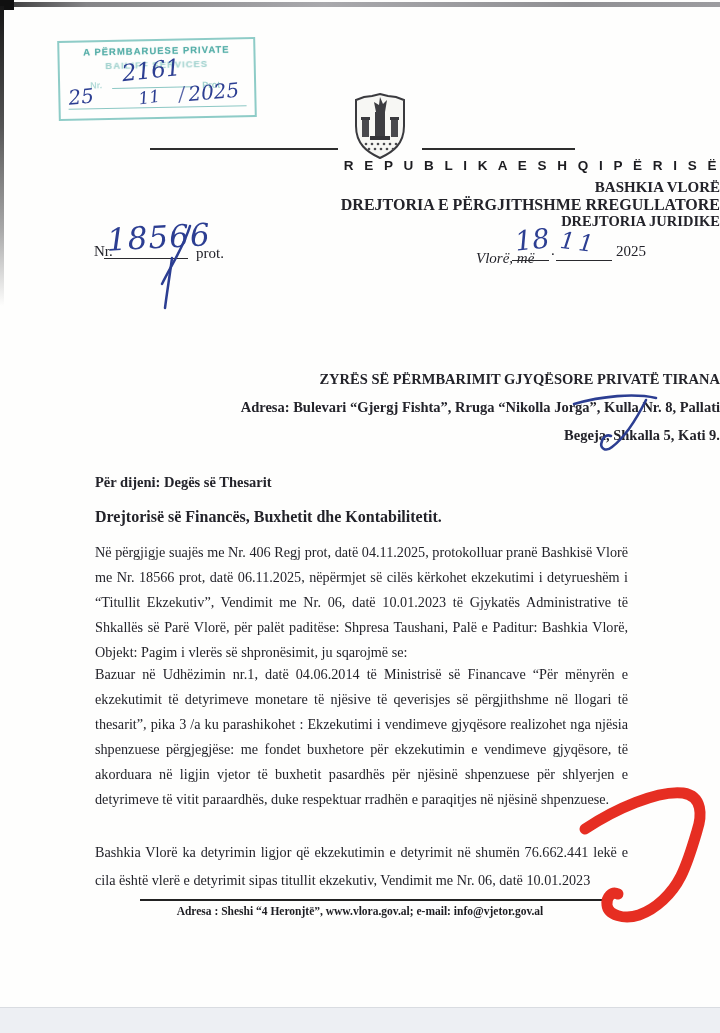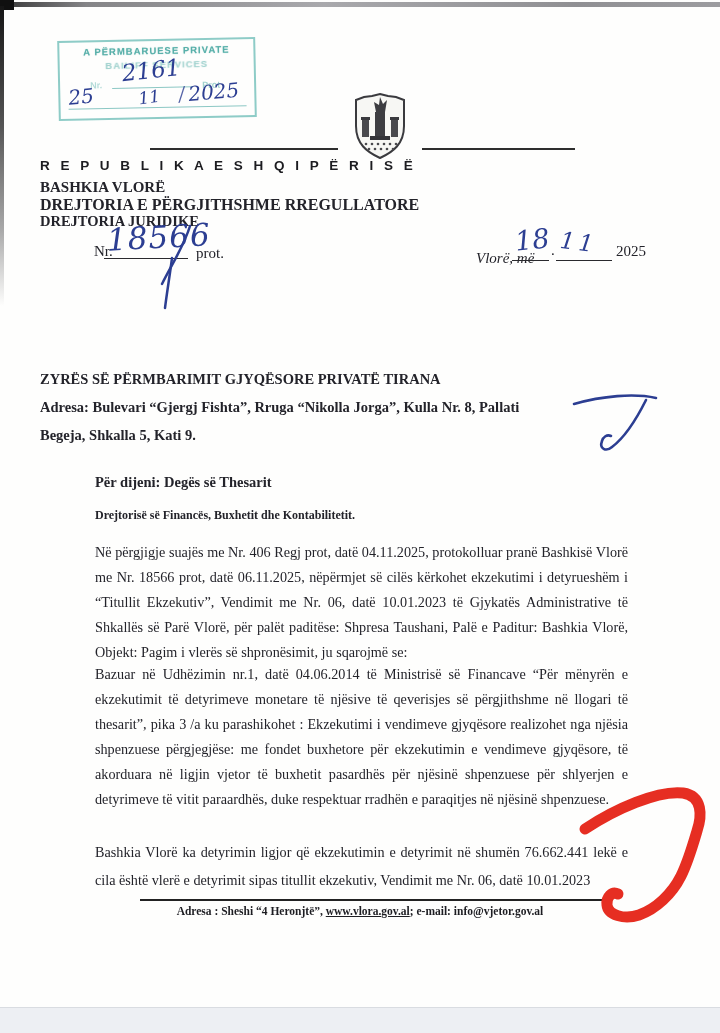--- a/index.html
+++ b/index.html
@@ -27,35 +27,35 @@
     text-shadow:0 0 1px rgba(64,164,158,.5);white-space:nowrap;}
   .stamp-line2{opacity:.55;filter:blur(.4px);}
   .stamp-small{position:absolute;color:rgba(64,164,158,.7);font-size:9px;font-weight:bold;}
   .stamp-rule{position:absolute;border-bottom:1.5px solid rgba(64,164,158,.6);}
   .hand{font-family:"DejaVu Serif", serif;font-style:italic;color:#2c3e92;line-height:1;white-space:nowrap;}
   .hand-abs{position:absolute;}
   
   .emblem{position:absolute;left:352px;top:92px;width:56px;height:68px;}
   .rule-left{position:absolute;left:150px;top:148px;width:188px;border-top:2px solid #2e2e2e;}
   .rule-right{position:absolute;left:422px;top:148px;width:153px;border-top:2px solid #2e2e2e;}
-  .center-block{position:absolute;left:40px;width:680px;text-align:left;}
+  .center-block{position:absolute;left:40px;width:680px;text-align:right;}
   .republic{top:158px;font-family:"Liberation Sans", sans-serif;font-weight:bold;
     font-size:13.5px;letter-spacing:3.5px;color:#1c1c20;}
   .muni{top:179px;font-weight:bold;font-size:15px;}
   .dir1{top:196px;font-weight:bold;font-size:16px;}
   .dir2{top:213px;font-weight:bold;font-size:14.5px;}
   .abs{position:absolute;}
   .serif15{font-size:15px;}
   .body-block{position:absolute;left:95px;width:533px;font-size:14.2px;text-align:justify;}
   .bold{font-weight:bold;}
   .underline-seg{position:absolute;border-bottom:1.5px solid #2a2a2e;}
   .footer-rule{position:absolute;left:140px;top:899px;width:472px;border-top:2px solid #222;}
   .footer-text{position:absolute;left:60px;top:905px;width:600px;text-align:center;
     font-weight:bold;font-size:11.5px;color:#1d1d22;}
-  .footer-link{text-decoration:underline;margin-top:20px;}
+  .footer-link{margin-top:20px;}
   svg.overlay{position:absolute;left:0;top:0;pointer-events:none;}
 </style>
 </head>
 <body>
 
 <div class="page">
 
   <div class="edge-top"></div>
   <div class="edge-corner"></div>
   <div class="edge-left"></div>
@@ -116,21 +116,21 @@
   <div class="hand hand-abs" style="left:560px;top:231px;font-size:23px;transform:rotate(7deg);letter-spacing:4px;">11</div>
   <div class="underline-seg" style="left:556px;top:260px;width:56px;"></div>
   <div class="abs serif15" style="left:616px;top:243px;">2025</div>
 
 
   <div class="center-block bold" style="top:371px;font-size:14.5px;">ZYRËS SË PËRMBARIMIT GJYQËSORE PRIVATË TIRANA</div>
   <div class="center-block bold" style="top:399px;font-size:14.5px;">Adresa: Bulevari “Gjergj Fishta”, Rruga “Nikolla Jorga”, Kulla Nr. 8, Pallati</div>
   <div class="center-block bold" style="top:427px;font-size:14.5px;">Begeja, Shkalla 5, Kati 9.</div>
 
   <div class="abs bold" style="left:95px;top:474px;font-size:14.5px;">Për dijeni: Degës së Thesarit</div>
-  <div class="abs bold" style="left:95px;top:508px;font-size:12px;">Drejtorisë së Financës, Buxhetit dhe Kontabilitetit.</div>
+  <div class="abs bold" style="left:95px;top:508px;font-size:16px;">Drejtorisë së Financës, Buxhetit dhe Kontabilitetit.</div>
 
   <div class="body-block" style="top:540px;line-height:25px;">Në përgjigje suajës me Nr. 406 Regj prot, datë  04.11.2025, protokolluar pranë Bashkisë Vlorë me Nr. 18566 prot, datë 06.11.2025, nëpërmjet së cilës kërkohet ekzekutimi i detyrueshëm i “Titullit Ekzekutiv”, Vendimit me Nr. 06, datë 10.01.2023 të Gjykatës Administrative të Shkallës së Parë Vlorë, për palët paditëse:  Shpresa Taushani, Palë e Paditur: Bashkia Vlorë, Objekt: Pagim i vlerës së shpronësimit, ju sqarojmë se:</div>
   <div class="body-block" style="top:662px;line-height:25px;">Bazuar në Udhëzimin nr.1, datë 04.06.2014  të Ministrisë së Financave “Për mënyrën e ekzekutimit të detyrimeve monetare të njësive të qeverisjes së përgjithshme në llogari të thesarit”, pika 3 /a ku parashikohet : Ekzekutimi i vendimeve gjyqësore realizohet nga njësia shpenzuese përgjegjëse: me fondet buxhetore për ekzekutimin e vendimeve gjyqësore, të akorduara në ligjin vjetor të buxhetit pasardhës për njësinë shpenzuese për shlyerjen e detyrimeve të vitit paraardhës, duke respektuar rradhën e paraqitjes në njësinë shpenzuese.</div>
   <div class="body-block" style="top:838px;line-height:28px;">Bashkia Vlorë ka detyrimin ligjor që ekzekutimin e detyrimit në shumën 76.662.441 lekë e cila është vlerë e detyrimit sipas titullit ekzekutiv,  Vendimit me Nr. 06, datë 10.01.2023</div>
 
   <div class="footer-rule"></div>
   <div class="footer-text">
     <span>Adresa : Sheshi “4 Heronjtë”, </span><span class="footer-link">www.vlora.gov.al</span><span>; e-mail: info@vjetor.gov.al</span>
   </div>
 

